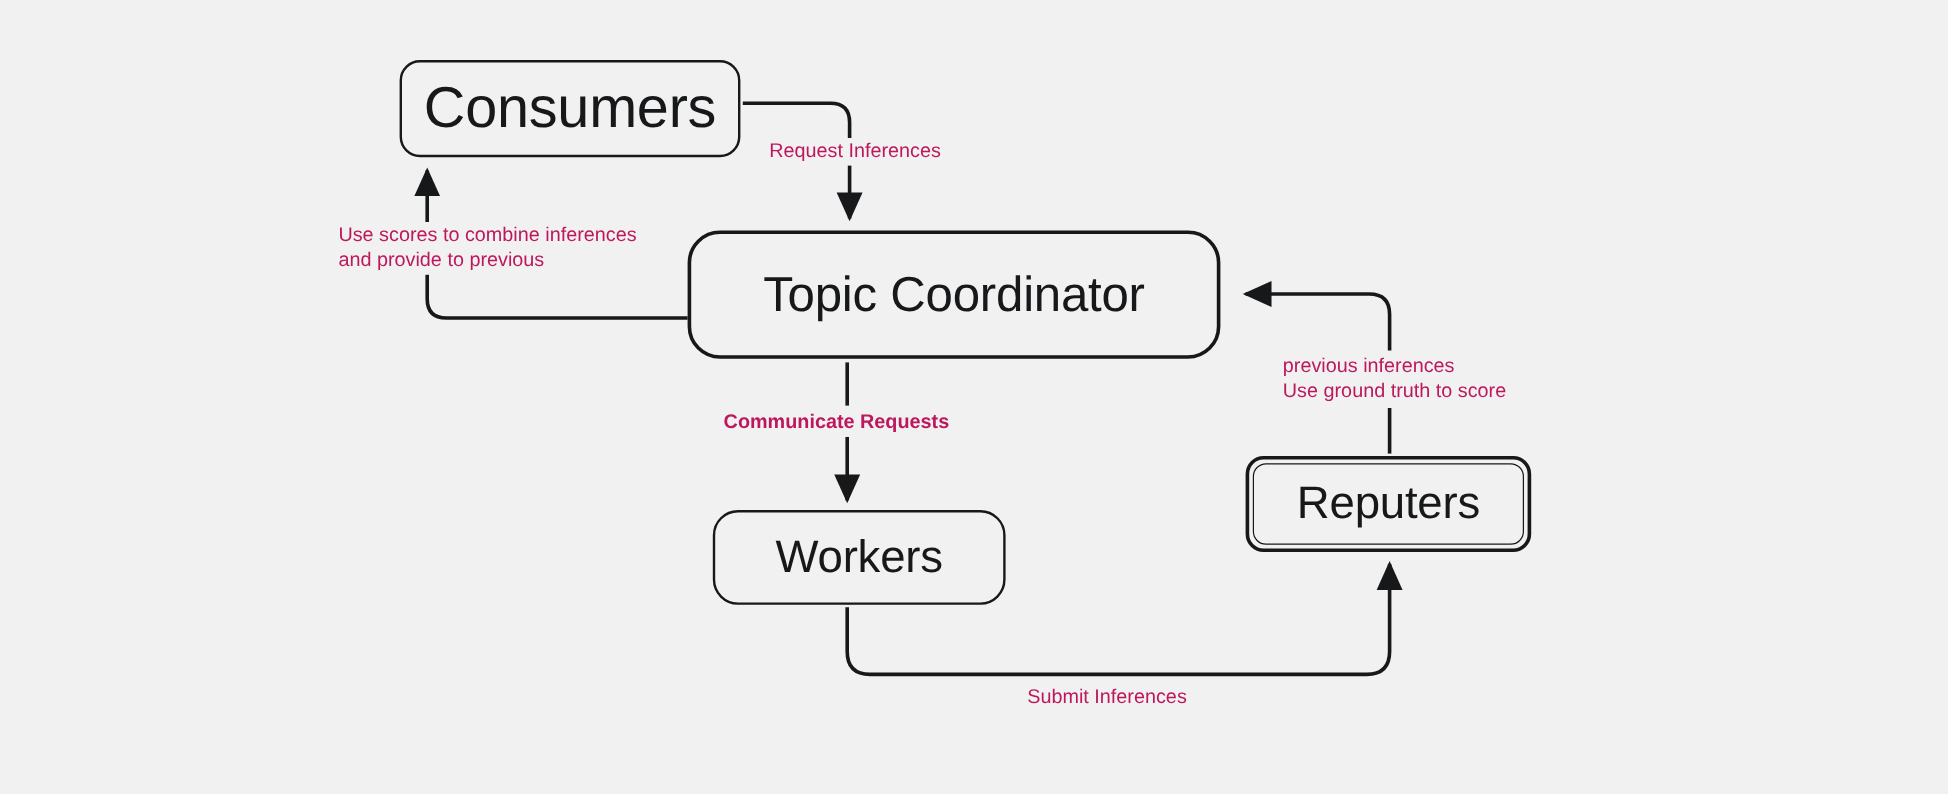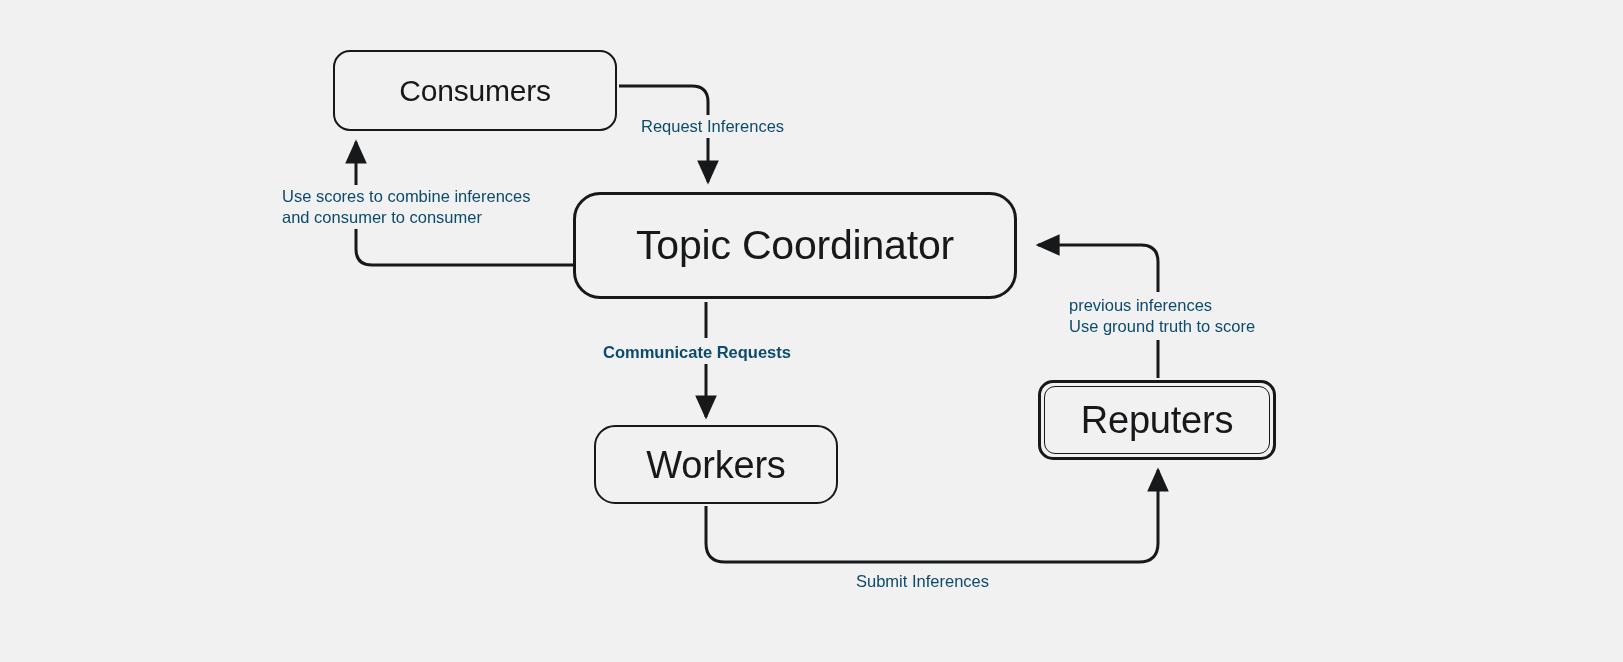--- a/index.html
+++ b/index.html
@@ -46,21 +46,21 @@
   }
   
   #node-consumers {
     left: 333px;
     top: 50px;
     width: 284px;
     height: 81px;
     border: 2.6px solid #17181a;
     border-radius: 17px;
   }
-  #node-consumers .node-label { font-size: 30px; }
+  #node-consumers .node-label { font-size: 48px; }
   
   #node-topic-coordinator {
     left: 573px;
     top: 192px;
     width: 444px;
     height: 107px;
     border: 3.4px solid #17181a;
     border-radius: 27px;
   }
   #node-topic-coordinator .node-label { font-size: 41px; }
@@ -92,21 +92,21 @@
     width: 226px;
     height: 68px;
     border: 1.6px solid #17181a;
     border-radius: 11px;
     justify-content: center;
   }
   #node-reputers .node-label { font-size: 38px; }
 
   .edge-label {
     position: absolute;
-    color: #0c4a6e;
+    color: #be185d;
     font-size: 16.5px;
     line-height: 1.27;
     white-space: nowrap;
     background: #f1f1f1;
     padding: 1px 4px;
   }
   #label-request-inferences { left: 637px; top: 115px; }
   #label-use-scores { left: 278px; top: 185px; white-space: normal; width: 285px; }
   #label-communicate-requests { left: 599px; top: 341px; font-weight: bold; }
   #label-ground-truth { left: 1065px; top: 294px; white-space: normal; width: 215px; }
@@ -151,21 +151,21 @@
 
   <div id="node-reputers-outer"></div>
   <div class="node-box" id="node-reputers">
     <span class="node-label">Reputers</span>
   </div>
 
   <div class="edge-label" id="label-request-inferences">Request Inferences</div>
 
   <div class="edge-label" id="label-use-scores">
     <div>Use scores to combine inferences</div>
-    <div>and consumer to consumer</div>
+    <div>and provide to previous</div>
   </div>
 
   <div class="edge-label" id="label-communicate-requests">Communicate Requests</div>
 
   <div class="edge-label" id="label-submit-inferences">Submit Inferences</div>
 
   <div class="edge-label" id="label-ground-truth">
     <div>previous inferences</div>
     <div>Use ground truth to score</div>
   </div>

